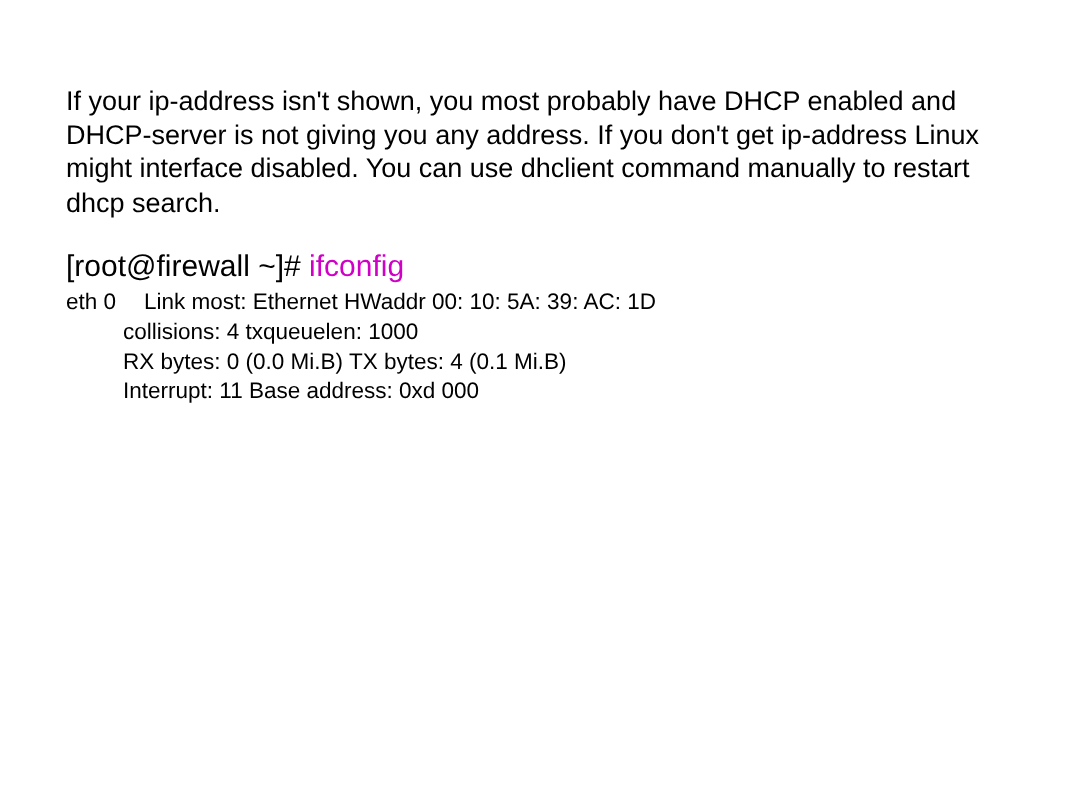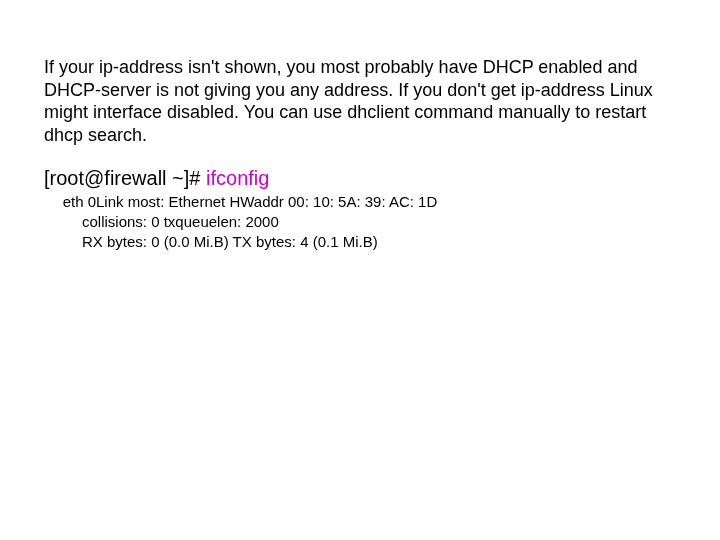--- a/index.html
+++ b/index.html
@@ -31,21 +31,20 @@
   .output {
     font-size: 15px;
     line-height: 1.32;
   }
   .iface-line {
     display: flex;
   }
   .iface-name {
     width: 52px;
     flex: 0 0 52px;
-    text-align: right;
   }
   .iface-body {
     flex: 1;
   }
   .idl { 
     padding-left: 38px;
   }
 </style>
 </head>
 <body>
@@ -61,20 +60,21 @@
   <div class="output">
 
     <div class="iface-line">
       <span class="iface-name">eth 0</span>
       <span class="iface-body">Link most: Ethernet  HWaddr 00: 10: 5A: 39: AC: 1D</span>
     </div>
 
 
 
 
-    <div class="idl">collisions: 0 txqueuelen: 2000</div>
+    <div class="idl">collisions: 4 txqueuelen: 1000</div>
 
     <div class="idl">RX bytes: 0 (0.0 Mi.B)  TX bytes: 4 (0.1 Mi.B)</div>
 
+    <div class="idl">Interrupt: 11 Base address: 0xd 000</div>
 
   </div>
 
 </div>
 
 </body></html>

